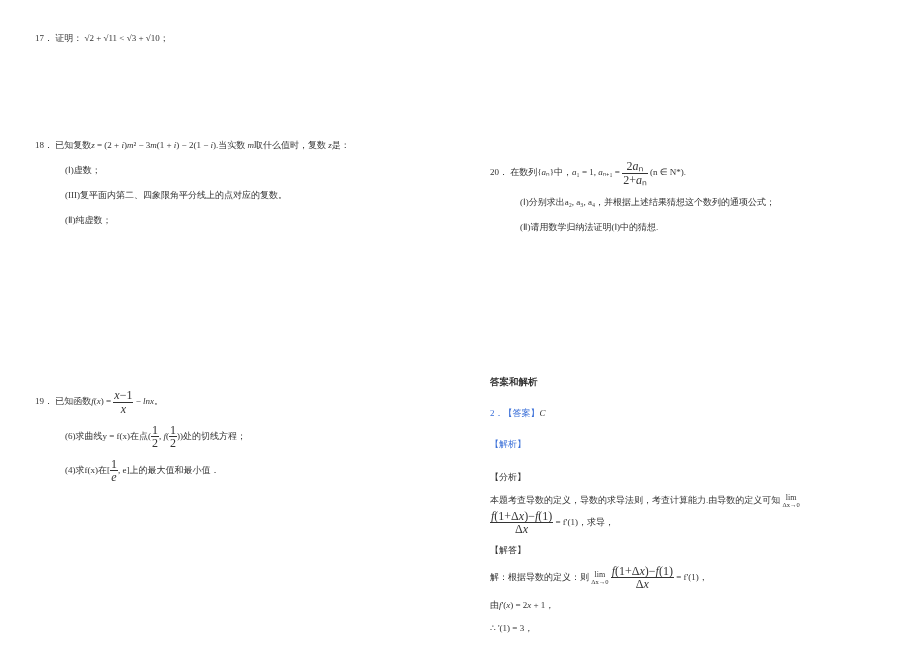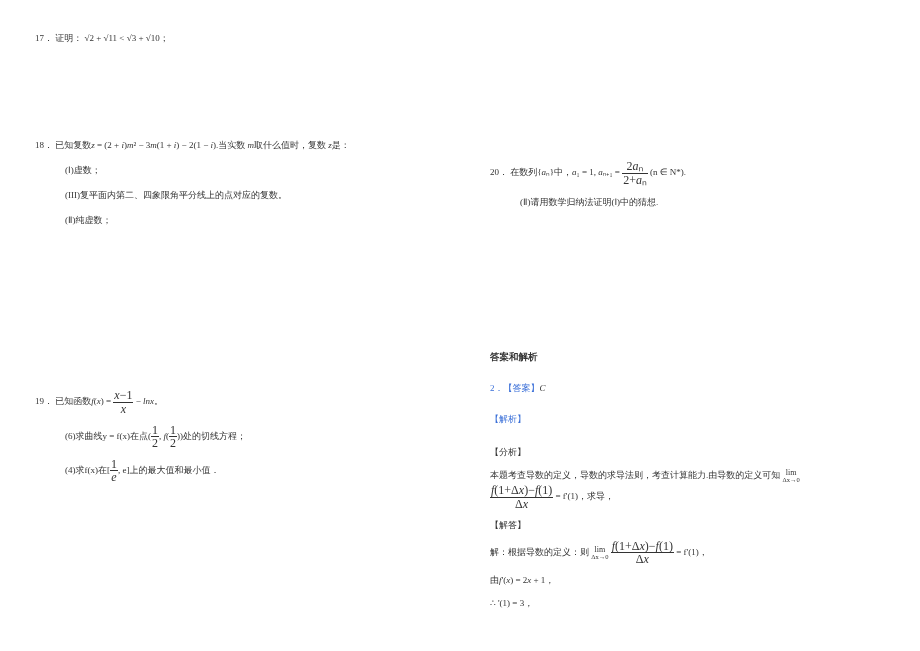--- a/index.html
+++ b/index.html
@@ -148,20 +148,21 @@
     </div>
   </div>
 
   <div class="column column-right">
 
     <div class="problem problem-20">
       <span class="q-num">20．</span>
       <span>在数列{<span class="ital">a</span>ₙ}中，<span class="ital">a</span>₁ = 1, <span class="ital">a</span>ₙ₊₁ = </span>
       <span class="frac"><span class="num">2<span class="ital">a</span>ₙ</span><span class="den">2+<span class="ital">a</span>ₙ</span></span>
       <span>(n ∈ N*).</span>
+      <div class="sub-item">(Ⅰ)分别求出a₂, a₃, a₄，并根据上述结果猜想这个数列的通项公式；</div>
       <div class="sub-item">(Ⅱ)请用数学归纳法证明(Ⅰ)中的猜想.</div>
     </div>
 
     <div class="answers-header">答案和解析</div>
 
 
     <div class="answer-line">
       <span class="blue-label">2．【答案】</span><span class="ital">C</span>
     </div>
 

